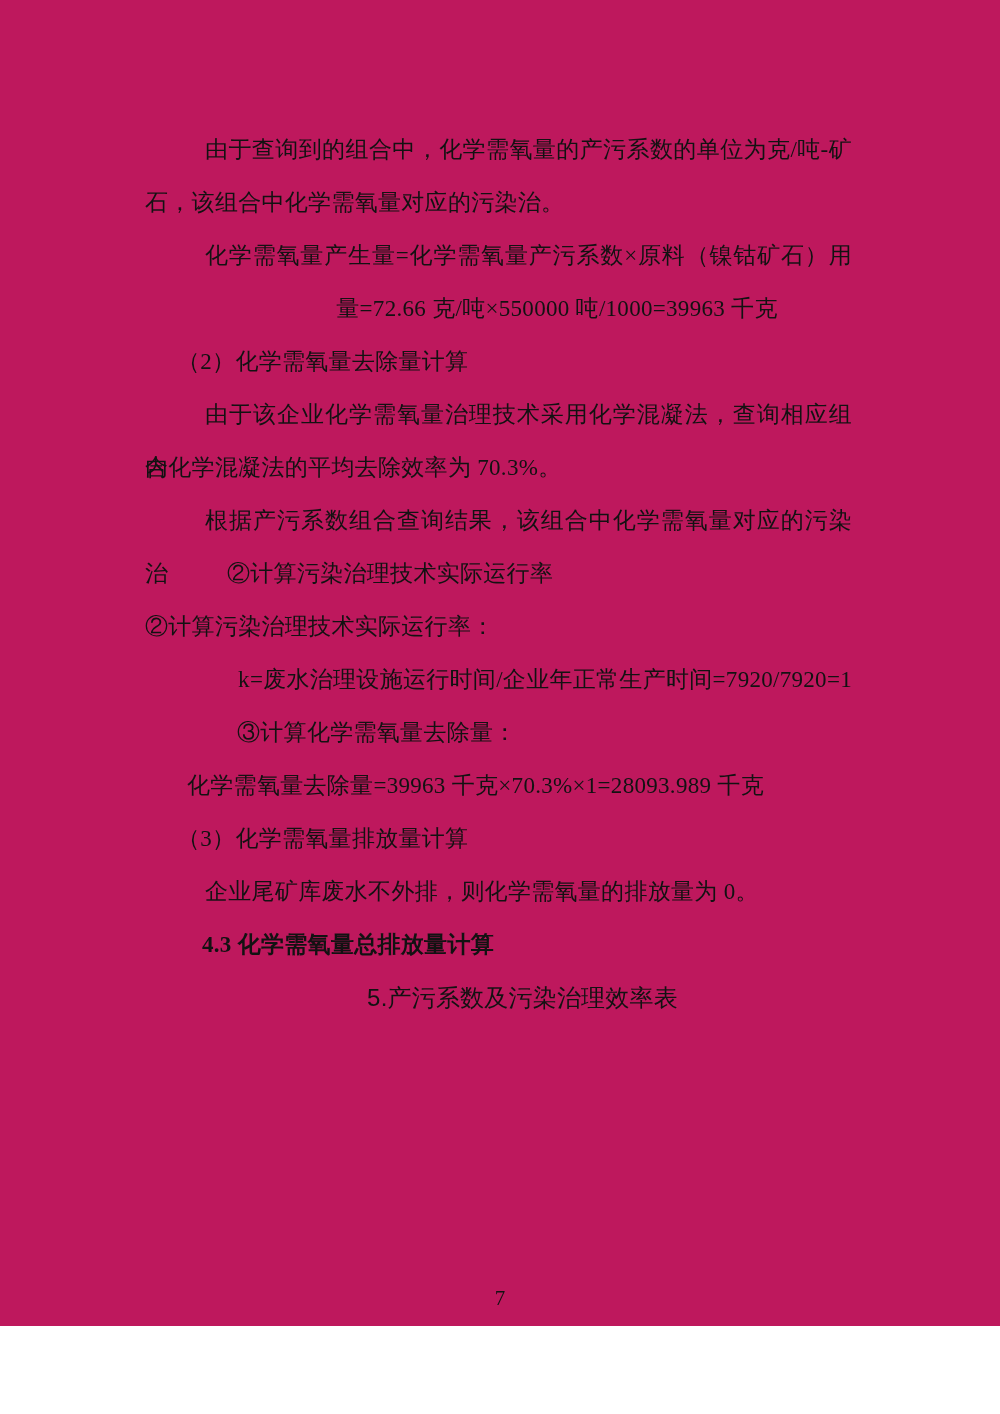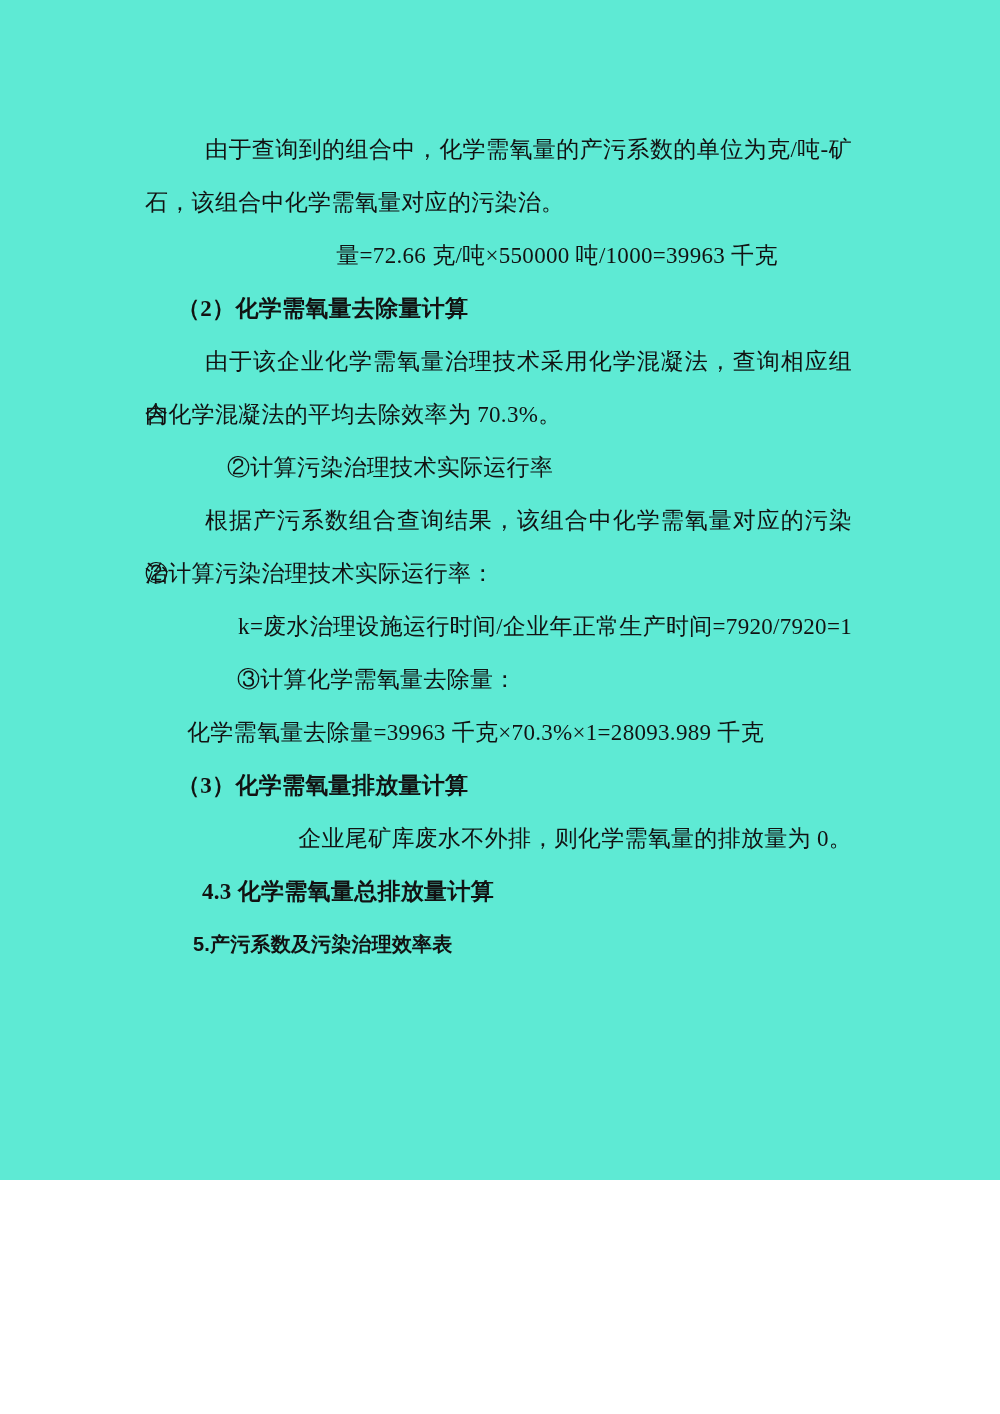--- a/index.html
+++ b/index.html
@@ -1,20 +1,20 @@
 <!DOCTYPE html>
 <html><head>
 <meta charset="utf-8">
 <style>
   html, body { margin: 0; padding: 0; background: #ffffff; }
   .page {
     position: relative;
     width: 1000px;
-    height: 1180px;
-    background: #5eead4;
+    height: 1326px;
+    background: #be185d;
     font-family: "Liberation Serif", "DejaVu Serif", serif;
     color: #121212;
     overflow: hidden;
   }
   .content {
     position: absolute;
     left: 145px;
     top: 123px;
     width: 707px;
   }
@@ -27,61 +27,63 @@
   }
   
   .ln.j {
     white-space: normal;
     text-align: justify;
     text-align-last: justify;
     -moz-text-align-last: justify;
   }
   
   .r-para-start-j   { text-indent: 60px; }
-  .r-para-start     { text-indent: 60px; text-align: right; }
+  .r-para-start     { text-indent: 60px; }
   .r-para-cont      { text-indent: 0; }
   .r-formula        { text-indent: 50px; text-align: right; }
   .r-formula2       { text-indent: 42px; }
   .r-formula-wrap   { text-indent: 117px; text-align: center; }
   .r-list-c1        { text-indent: 77px; }
   .r-list-c2        { text-indent: 82px; }
   .r-list-c3        { text-indent: 92px; }
-  .r-heading-l2     { text-indent: 32px; font-weight: bold; }
+  .r-heading-l2     { text-indent: 32px; font-weight: normal; }
   .r-heading-l1     { text-indent: 57px; font-weight: bold; }
   .r-heading-section{
     text-indent: 48px;
-    font-weight: bold;
+    font-weight: normal;
     font-family: "Liberation Sans", "DejaVu Sans", sans-serif;
-    font-size: 20px;
+    font-size: 24px;
     letter-spacing: 0.2px;
+    text-align: center;
   }
   .footer-pagenum {
     position: absolute;
     top: 1283px;
     left: 0;
     width: 100%;
     text-align: center;
     font-size: 21px;
     line-height: 30px;
     color: #121212;
   }
 </style>
 </head>
 <body>
 
 <div class="page">
   <div class="content" id="doc-body">
       <div class="ln r-para-start-j j">由于查询到的组合中，化学需氧量的产污系数的单位为克/吨-矿</div>
       <div class="ln r-para-cont">石，该组合中化学需氧量对应的污染治。</div>
+      <div class="ln r-para-start-j j">化学需氧量产生量=化学需氧量产污系数×原料（镍钴矿石）用</div>
       <div class="ln r-formula-wrap">量=72.66 克/吨×550000 吨/1000=39963 千克</div>
       <div class="ln r-heading-l2">（2）化学需氧量去除量计算</div>
       <div class="ln r-para-start-j j">由于该企业化学需氧量治理技术采用化学混凝法，查询相应组合</div>
       <div class="ln r-para-cont">内化学混凝法的平均去除效率为 70.3%。</div>
+      <div class="ln r-para-start-j j">根据产污系数组合查询结果，该组合中化学需氧量对应的污染治</div>
       <div class="ln r-list-c2">②计算污染治理技术实际运行率</div>
-      <div class="ln r-para-start-j j">根据产污系数组合查询结果，该组合中化学需氧量对应的污染治</div>
       <div class="ln r-para-cont">②计算污染治理技术实际运行率：</div>
       <div class="ln r-formula">k=废水治理设施运行时间/企业年正常生产时间=7920/7920=1</div>
       <div class="ln r-list-c3">③计算化学需氧量去除量：</div>
       <div class="ln r-formula2">化学需氧量去除量=39963 千克×70.3%×1=28093.989 千克</div>
       <div class="ln r-heading-l2">（3）化学需氧量排放量计算</div>
       <div class="ln r-para-start">企业尾矿库废水不外排，则化学需氧量的排放量为 0。</div>
       <div class="ln r-heading-l1">4.3 化学需氧量总排放量计算</div>
       <div class="ln r-heading-section">5.产污系数及污染治理效率表</div>
     </div>
   <div class="footer-pagenum">7</div>

